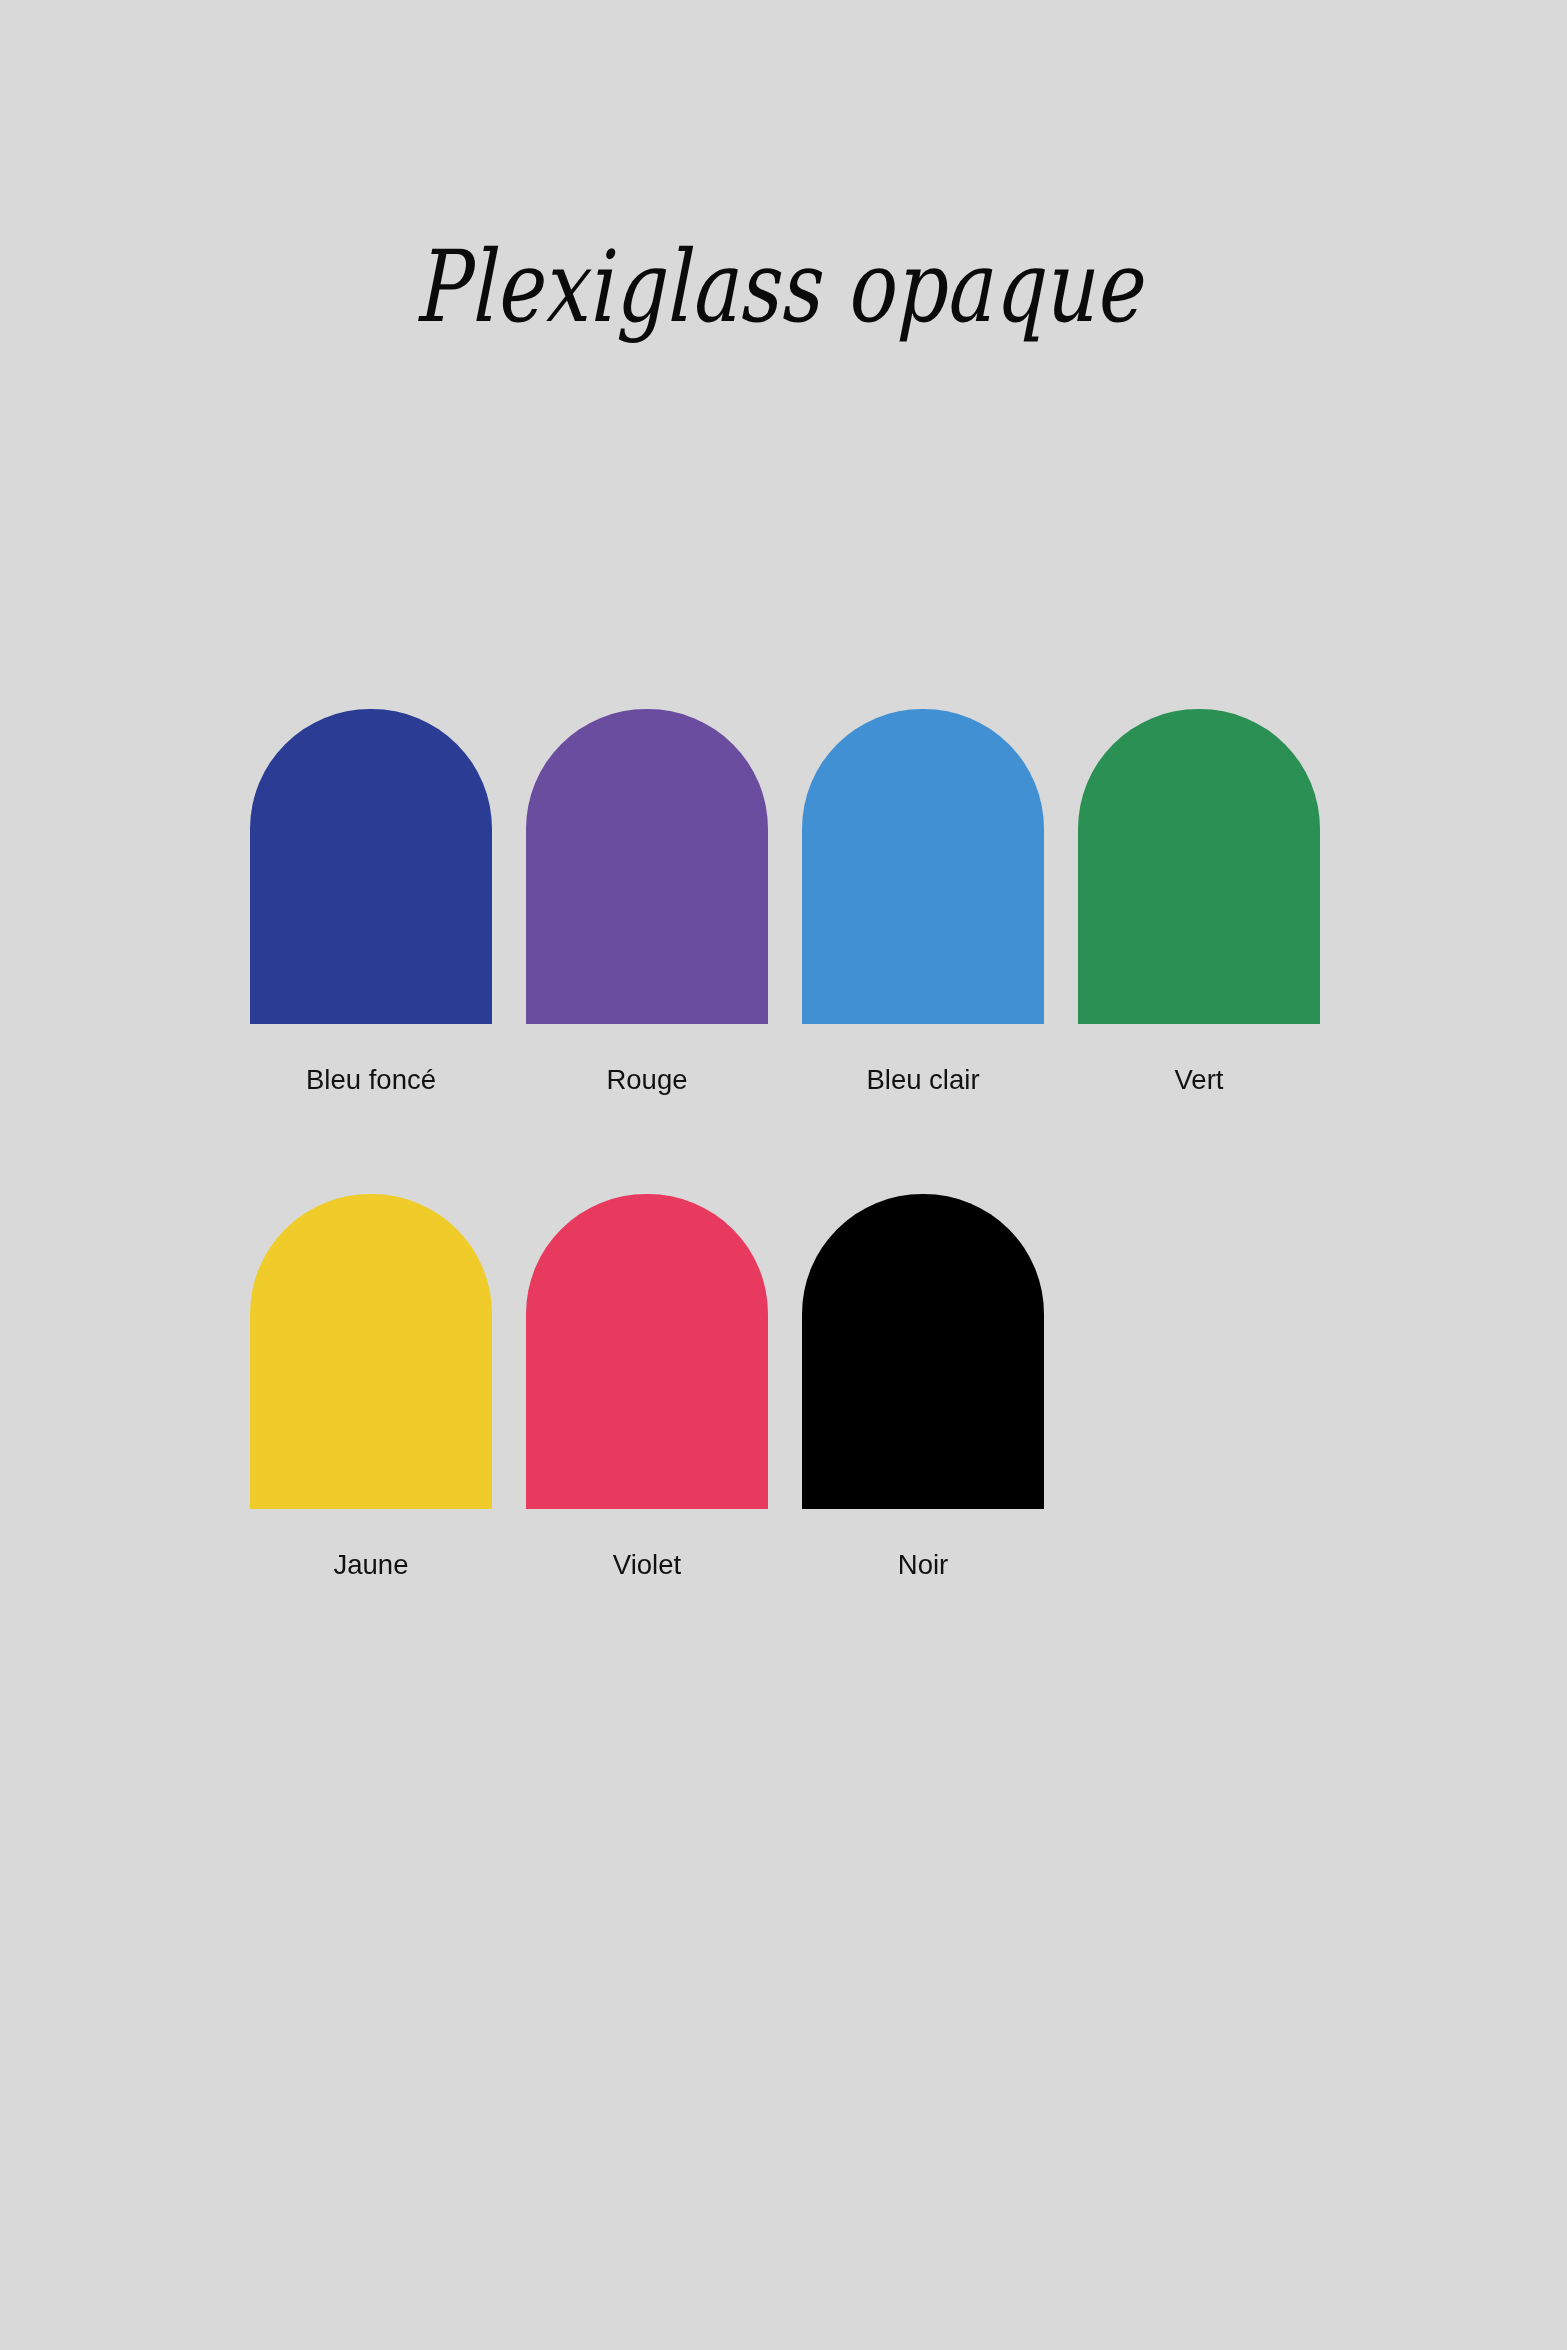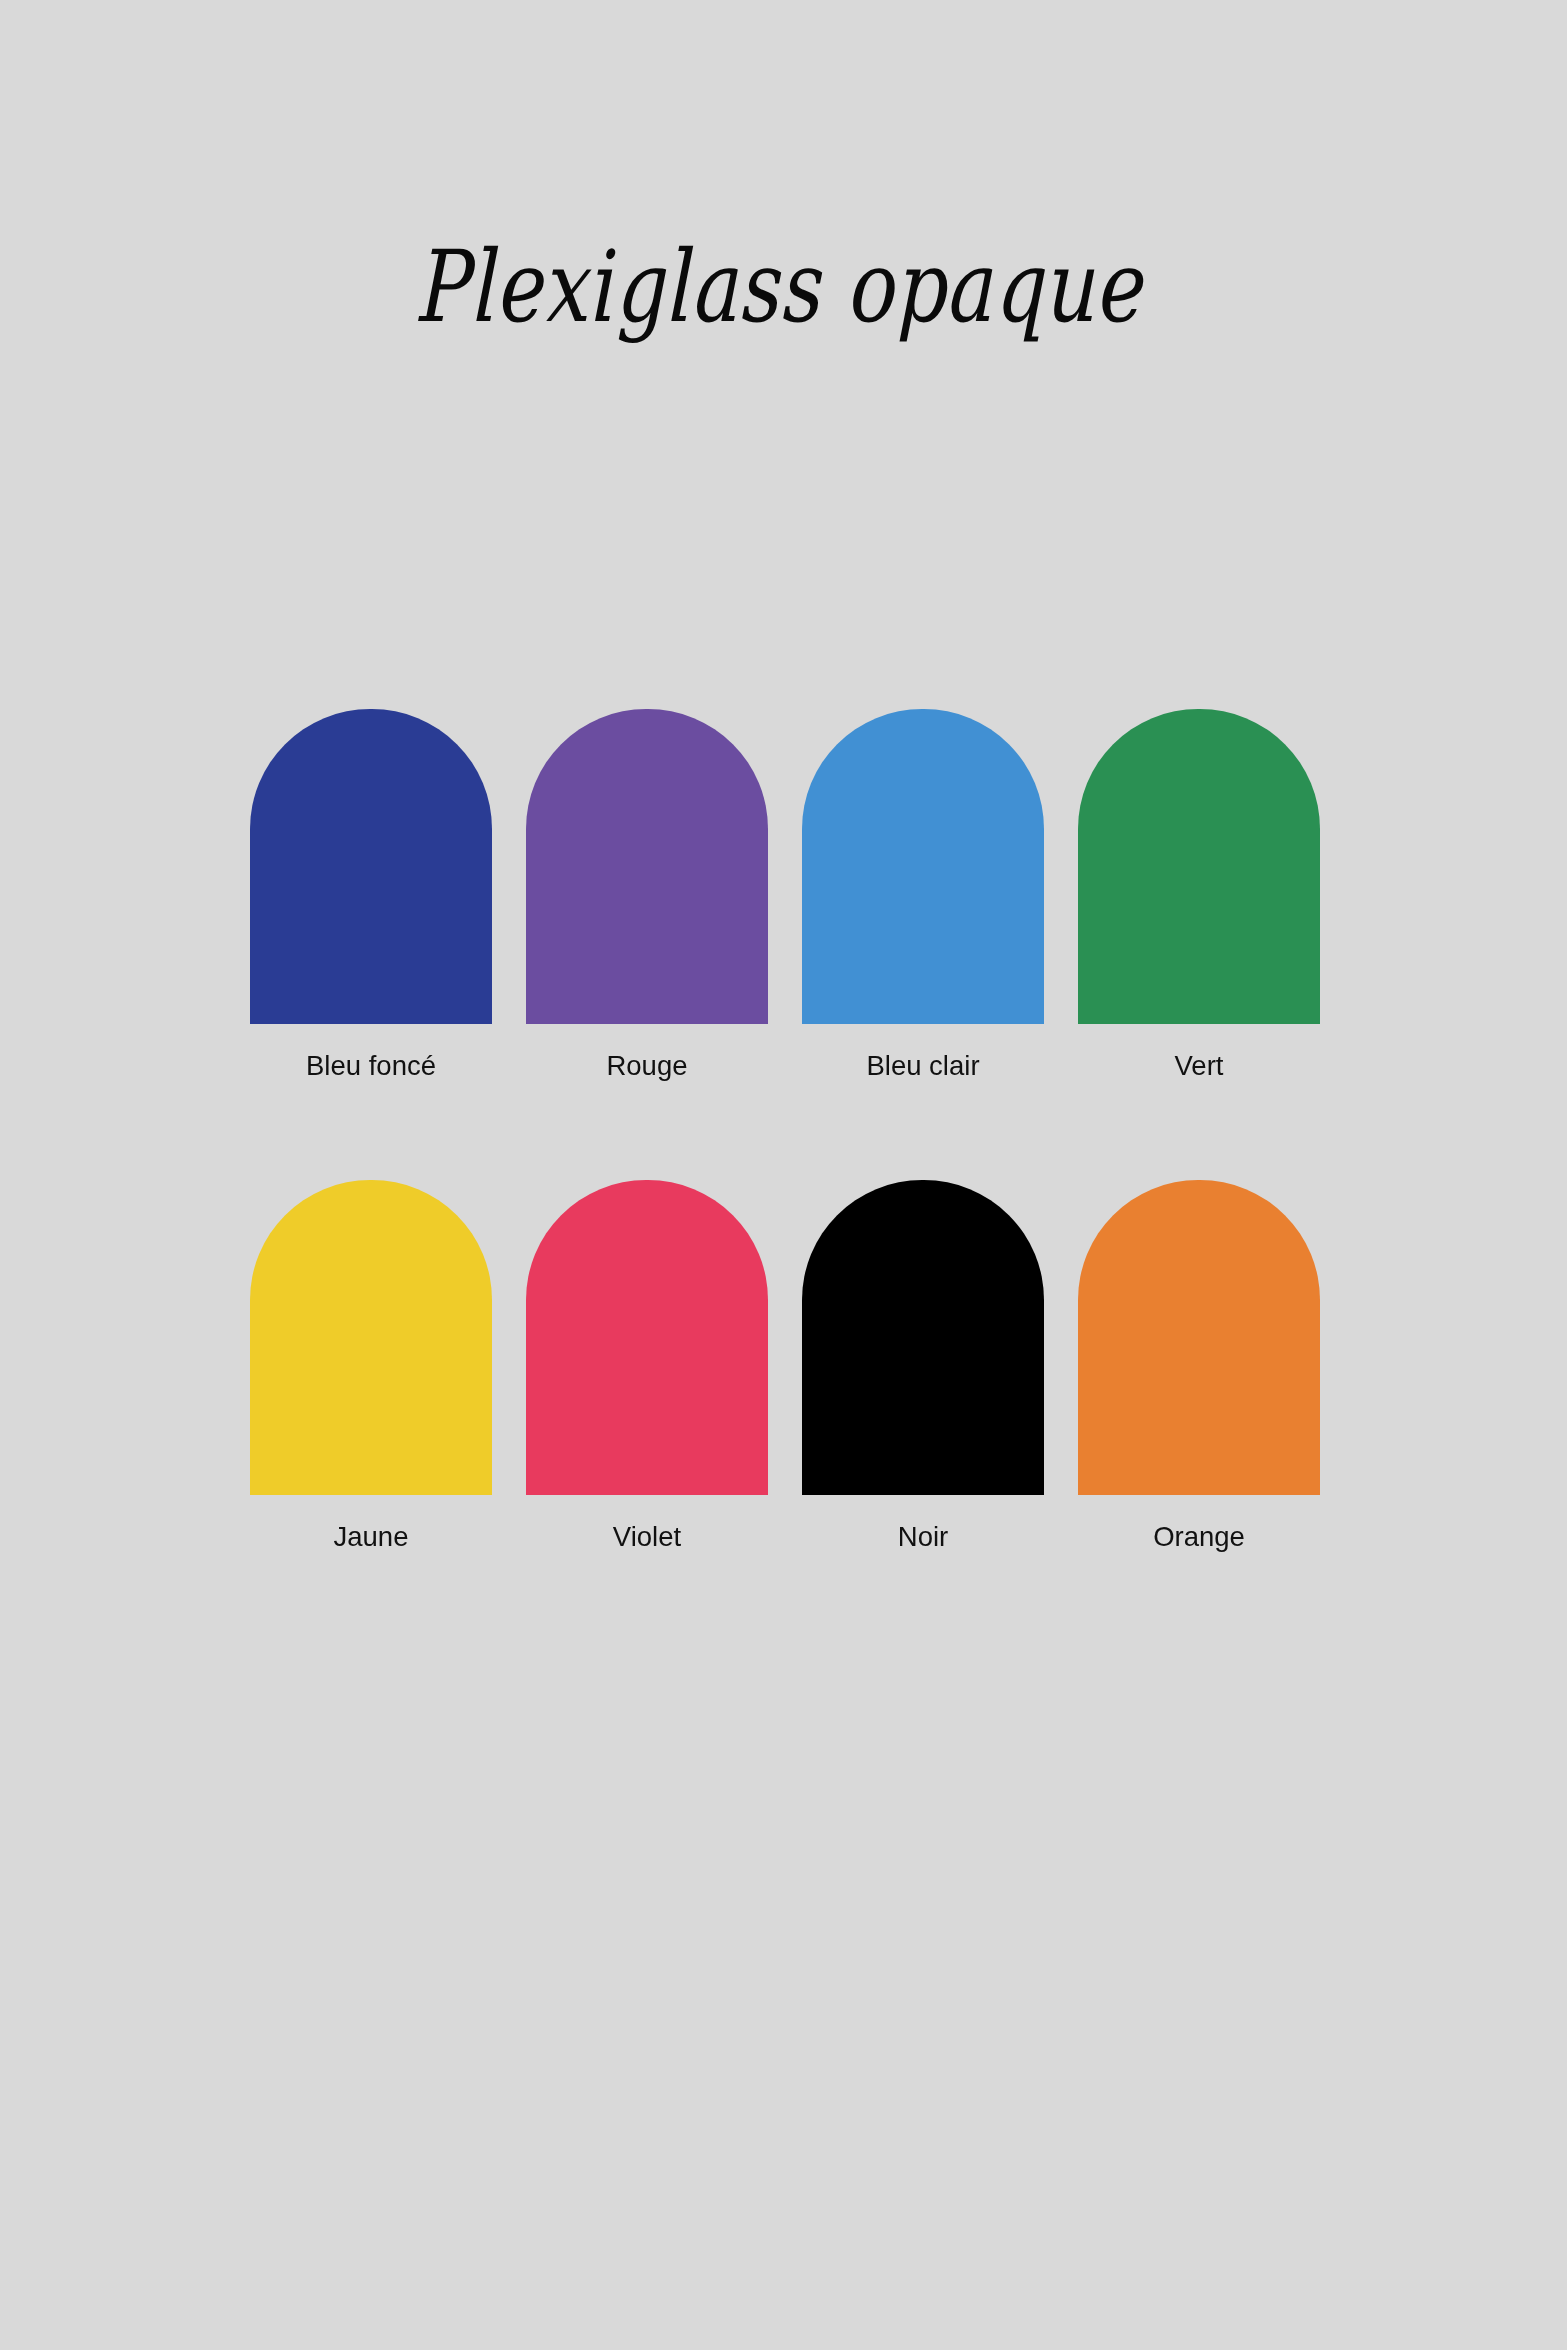--- a/index.html
+++ b/index.html
@@ -69,21 +69,21 @@
     height: 315px;
     border-radius: 120px 120px 0 0;
     box-sizing: border-box;
   }
 
   .swatch-chip.outlined {
     border: 1.5px solid #6e6e6e;
   }
 
   .swatch-label {
-    margin-top: 25px;
+    margin-top: 39px;
     font-family: "Liberation Sans", sans-serif;
     font-size: 27.5px;
     font-weight: 400;
     color: #111111;
     text-align: center;
     line-height: 1.2;
     white-space: nowrap;
   }
 </style>
 </head>
@@ -117,20 +117,16 @@
         <div class="swatch-label">Jaune</div>
       </div>
       <div class="swatch-cell">
         <div class="swatch-chip" style="background: rgb(232, 58, 94);"></div>
         <div class="swatch-label">Violet</div>
       </div>
       <div class="swatch-cell">
         <div class="swatch-chip" style="background: rgb(0, 0, 0);"></div>
         <div class="swatch-label">Noir</div>
       </div>
-      <div class="swatch-cell">
-        <div class="swatch-chip" style="background: rgb(233, 128, 48);"></div>
-        <div class="swatch-label">Orange</div>
-      </div>
     </div>
 
 </div>
 
 
 </body></html>

